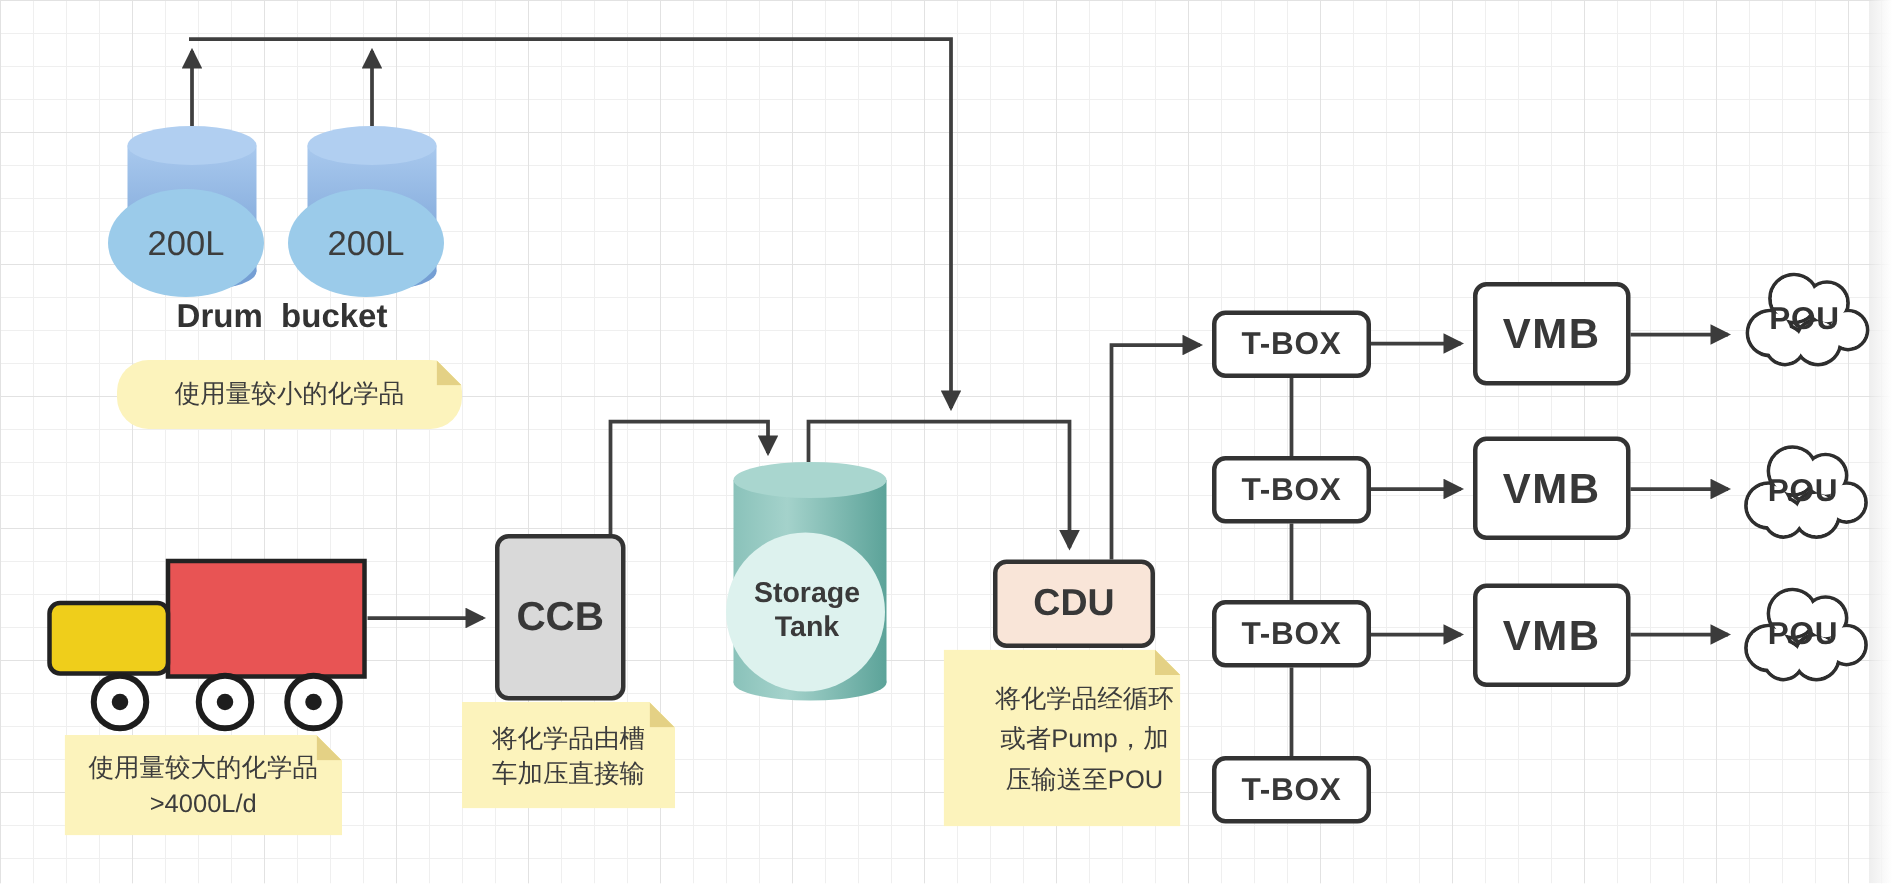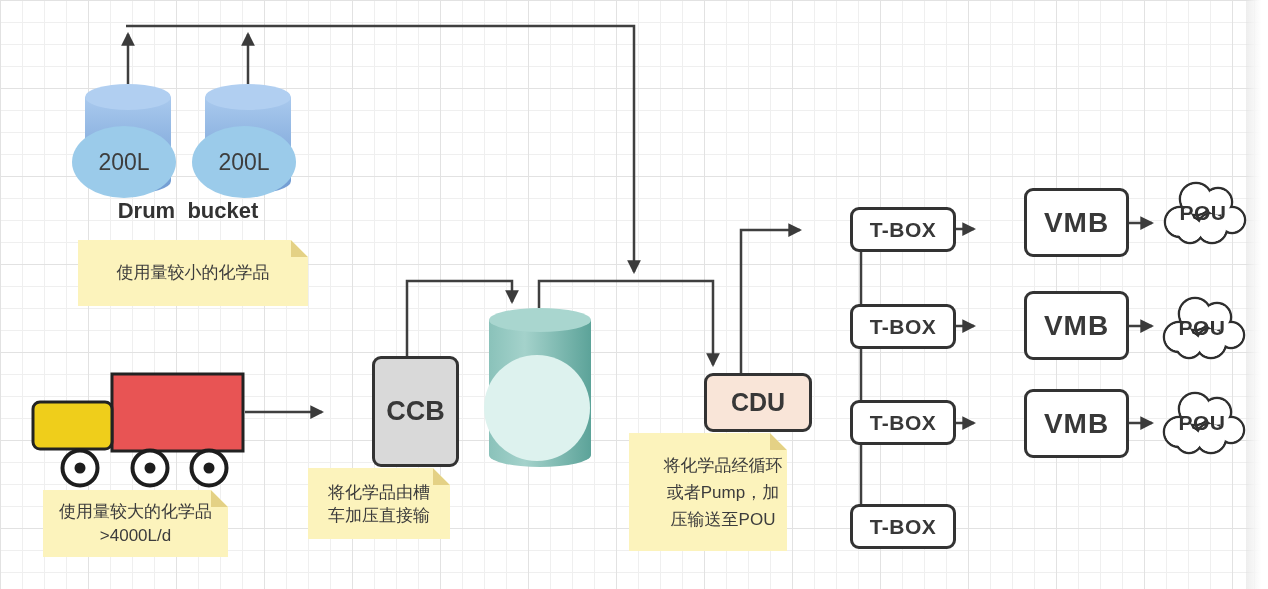--- a/index.html
+++ b/index.html
@@ -15,21 +15,21 @@
     background-size:88px 88px,88px 88px,22px 22px,22px 22px;
   }
   .edge-strip{position:absolute;top:0;right:0;width:22px;height:100%;
     background:linear-gradient(90deg,rgba(224,224,224,.55),#ffffff 70%);}
   svg.layer{position:absolute;left:0;top:0;z-index:2;}
   .abs{position:absolute;z-index:3;}
   .node{
     position:absolute;z-index:3;box-sizing:border-box;
     border:3px solid #333;border-radius:9px;background:#fff;
     display:flex;align-items:center;justify-content:center;
-    color:#383838;font-weight:bold;margin-left:42px;
+    color:#383838;font-weight:bold;
   }
   .ccb{left:330px;top:356px;width:87px;height:111px;background:#D9D9D9;font-size:27px;}
   .cdu{left:662px;top:373px;width:108px;height:59px;background:#F9E5D8;font-size:25px;}
   .tbox{left:808px;width:106px;height:45px;font-size:21px;letter-spacing:.5px;}
   .vmb{left:982px;width:105px;height:69px;font-size:28px;letter-spacing:1px;}
   .pou-label{
     position:absolute;z-index:4;width:86px;height:62px;
     display:flex;align-items:center;justify-content:center;
     color:#333;font-weight:bold;font-size:21px;letter-spacing:.5px;
   }
@@ -49,21 +49,21 @@
     position:absolute;z-index:3;background:#FCF3BC;color:#3C3C3C;
     clip-path:polygon(0 0,calc(100% - 17px) 0,100% 17px,100% 100%,0 100%);
     display:flex;flex-direction:column;justify-content:center;
     text-align:center;font-size:17px;
   }
   .note .fold{
     position:absolute;top:0;right:0;width:17px;height:17px;background:#E4D185;
     clip-path:polygon(0 0,100% 100%,0 100%);
   }
   .note span{display:block;line-height:24px;}
-  .note-drum{left:78px;top:240px;width:230px;height:66px;}
+  .note-drum{left:78px;top:240px;width:230px;height:46px;border-radius:21px;}
   .note-truck{left:43px;top:490px;width:185px;height:67px;}
   .note-ccb{left:308px;top:468px;width:142px;height:71px;}
   .note-ccb span{line-height:23px;}
   .note-cdu{left:629px;top:433px;width:158px;height:118px;}
   .note-cdu span{line-height:27px;padding-left:30px;}
 </style>
 </head>
 <body>
 
 <div class="canvas">
@@ -162,20 +162,24 @@
   </svg>
 
   <div class="abs drum-capacity" style="left:74px;top:140px;">200L</div>
   <div class="abs drum-capacity" style="left:194px;top:140px;">200L</div>
   <div class="abs drum-caption">Drum  bucket</div>
 
   <div class="node ccb">
     <span>CCB</span>
   </div>
 
+  <div class="abs tank-label">
+    <span>Storage</span>
+    <span>Tank</span>
+  </div>
 
   <div class="node cdu">
     <span>CDU</span>
   </div>
 
   <div class="node tbox" style="top:207px;">
     <span>T-BOX</span>
   </div>
   <div class="node tbox" style="top:304px;">
     <span>T-BOX</span>

